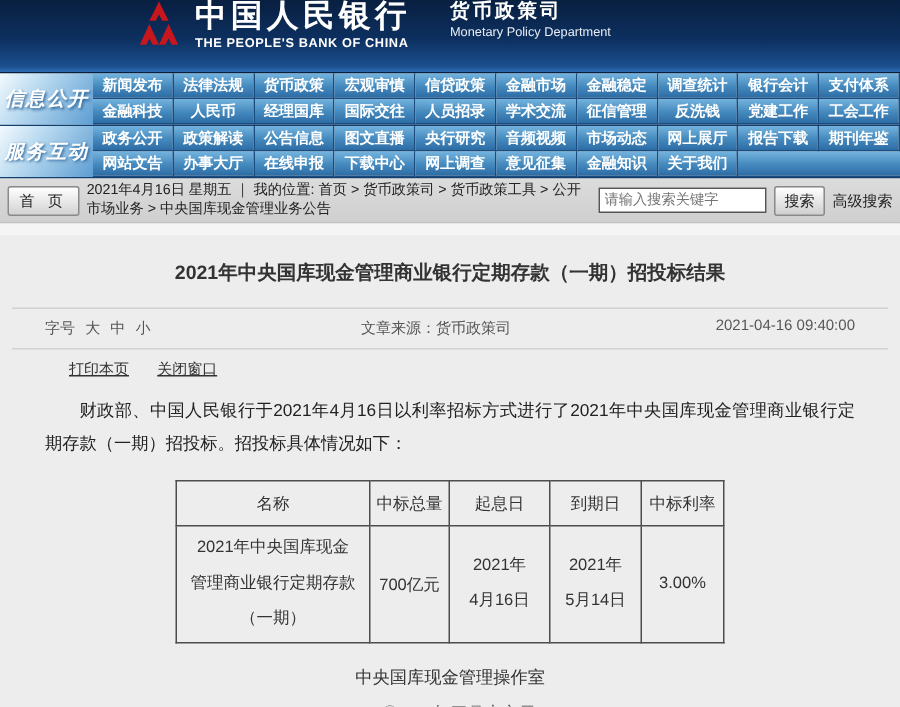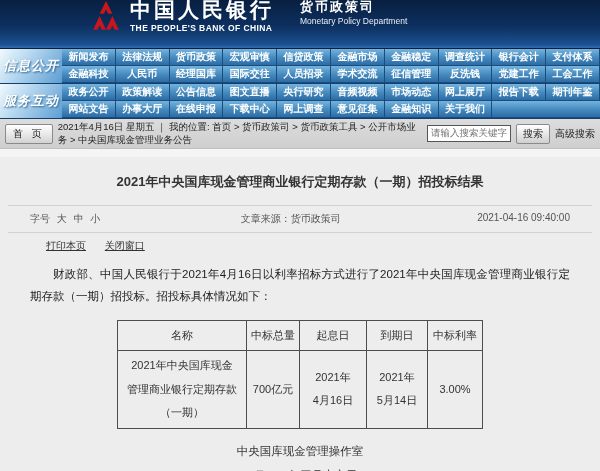--- a/index.html
+++ b/index.html
@@ -46,22 +46,22 @@
     display:flex; align-items:center; padding:0 5px; gap:5px; font-size:9.5px; color:#222;
   }
   .home-btn {
     flex:0 0 auto; font-size:10px; padding:2px 7px; letter-spacing:3px;
     border:1px solid #8a8a8a; border-radius:2px;
     background:linear-gradient(#ffffff,#d2d2d2); color:#222; cursor:pointer;
   }
   .crumb-text { flex:1 1 auto; line-height:1.35; overflow:hidden; }
   .crumb-path { cursor:pointer; }
   .search-input {
-    flex:0 0 auto; width:84px; height:17px; border:1px solid #555; background:#fff;
-    font-size:9.5px; padding:0 3px; color:#333; font-family:Liberation Mono, monospace;
+    flex:0 0 auto; width:112px; height:17px; border:1px solid #555; background:#fff;
+    font-size:9.5px; padding:0 3px; color:#333; font-family:Liberation Serif, serif;
   }
   .search-btn {
     flex:0 0 auto; font-size:10px; padding:2px 6px; border:1px solid #8a8a8a; border-radius:2px;
     background:linear-gradient(#ffffff,#cfcfcf); color:#222; cursor:pointer;
   }
   .adv-search { flex:0 0 auto; font-size:10px; color:#222; cursor:pointer; }
 
   
   .content { background:#ededed; height:295px; }
   .content-top { height:8px; background:#f5f5f5; }

